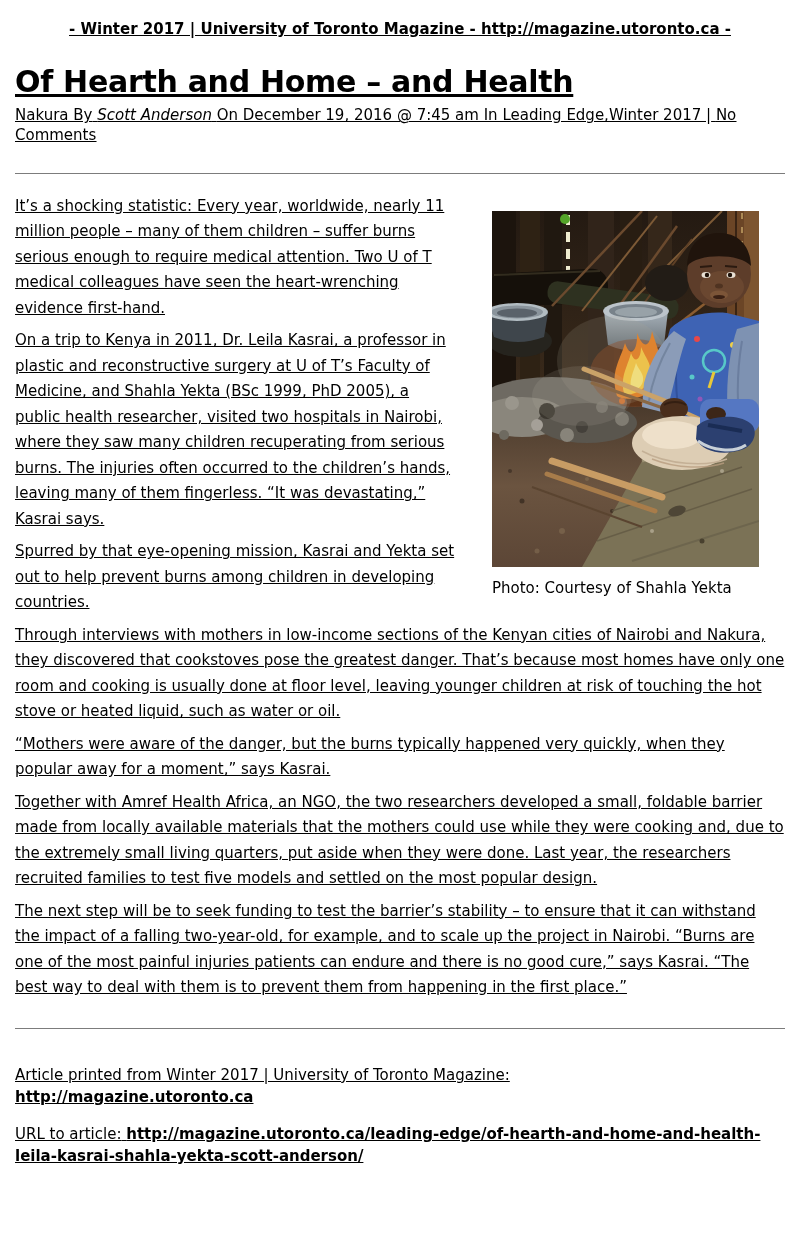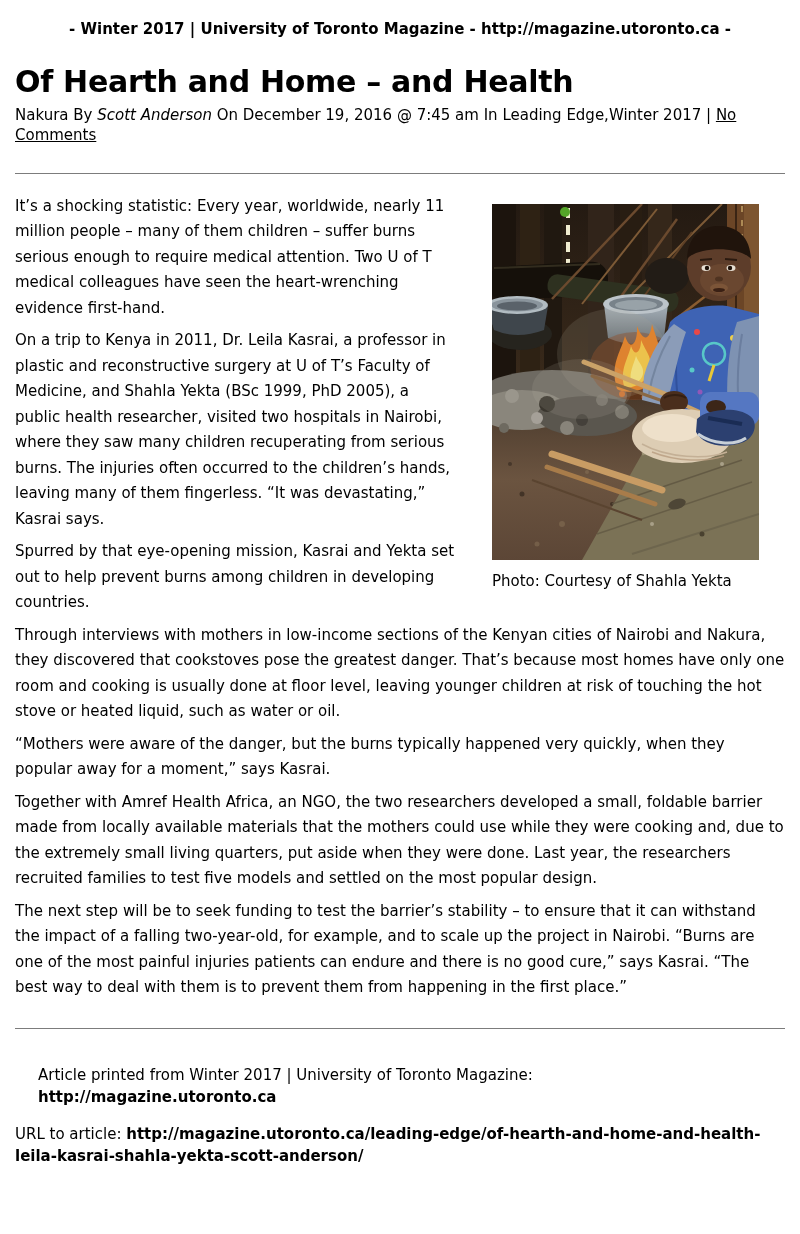--- a/index.html
+++ b/index.html
@@ -1,21 +1,21 @@
 <!DOCTYPE html>
 <html><head>
 <meta charset="utf-8">
 <style>
   html, body { margin: 0; padding: 0; background: #ffffff; }
   body {
     width: 800px;
     color: #000000;
     font-family: "DejaVu Sans", "Liberation Sans", sans-serif;
   }
-  .page { box-sizing: border-box; width: 800px; min-height: 1234px; padding: 20px 15px 30px 15px; }
+  .page { box-sizing: border-box; width: 800px; min-height: 1234px; padding: 20px 15px 30px 15px; text-decoration: underline; }
 
   .masthead {
     text-align: center;
     font-weight: bold;
     font-size: 15px;
     line-height: 1.25;
     margin: 0 0 0 0;
   }
   h1.title {
     font-size: 30px;
@@ -38,33 +38,33 @@
     margin: 27px 0 0 0;
   }
 
   .article { font-size: 15px; line-height: 1.7; padding-top: 13px; }
   .article p { margin: 7px 0 0 0; }
   .article p.clear { clear: both; }
 
   figure.photo-figure {
     float: right;
     width: 267px;
-    margin: 1px 10px 8px 20px;
+    margin: 8px 10px 8px 20px;
     padding: 16px;
   }
   figure.photo-figure svg { display: block; }
   figcaption {
     font-size: 15px;
     line-height: 1.3;
     margin-top: 12px;
   }
 
   .print-footer { font-size: 15px; line-height: 1.45; }
   .print-footer p { margin: 16px 0 0 0; }
-  .print-footer p:first-child { margin-top: 36px; margin-left: 23px; }
+  .print-footer p:first-child { margin-top: 36px; }
   .print-footer strong { font-weight: bold; }
 </style>
 </head>
 <body>
 
 <div class="page">
 
   <div class="masthead">- Winter 2017 | University of Toronto Magazine - http://magazine.utoronto.ca -</div>
 
   <h1 class="title">Of Hearth and Home – and Health</h1>

